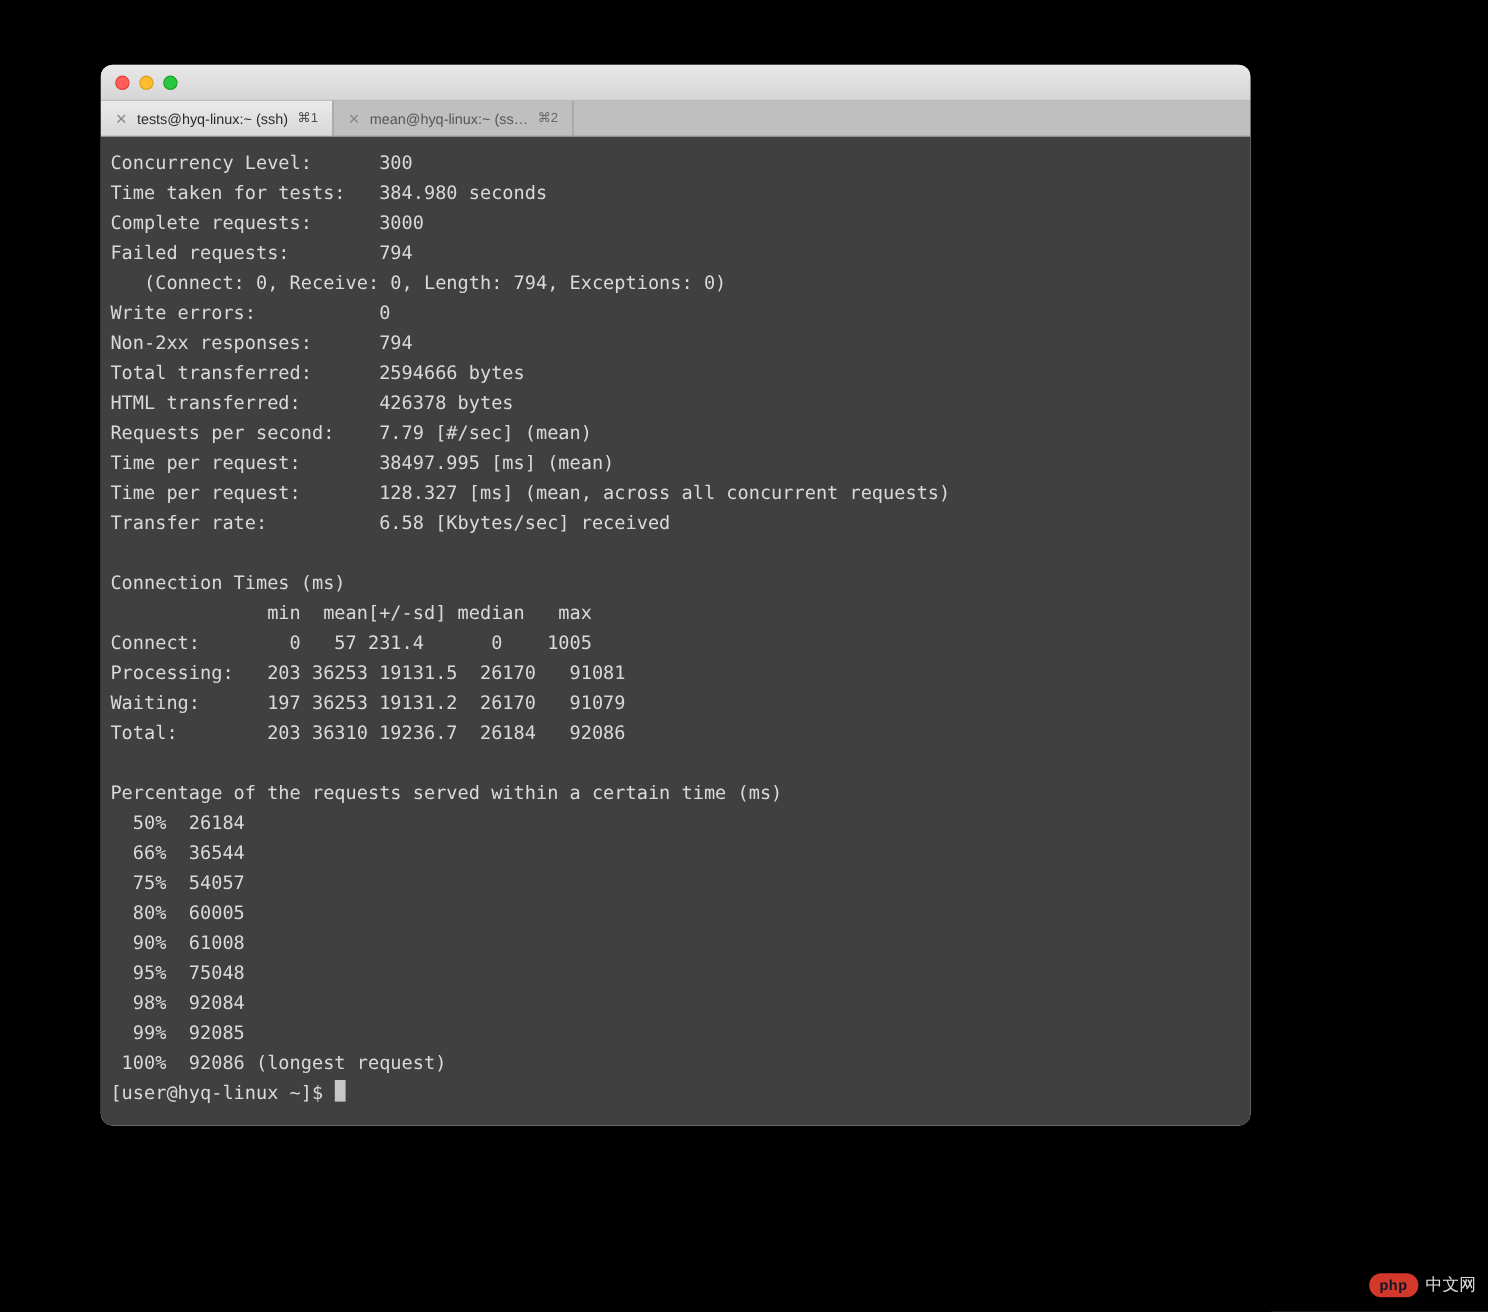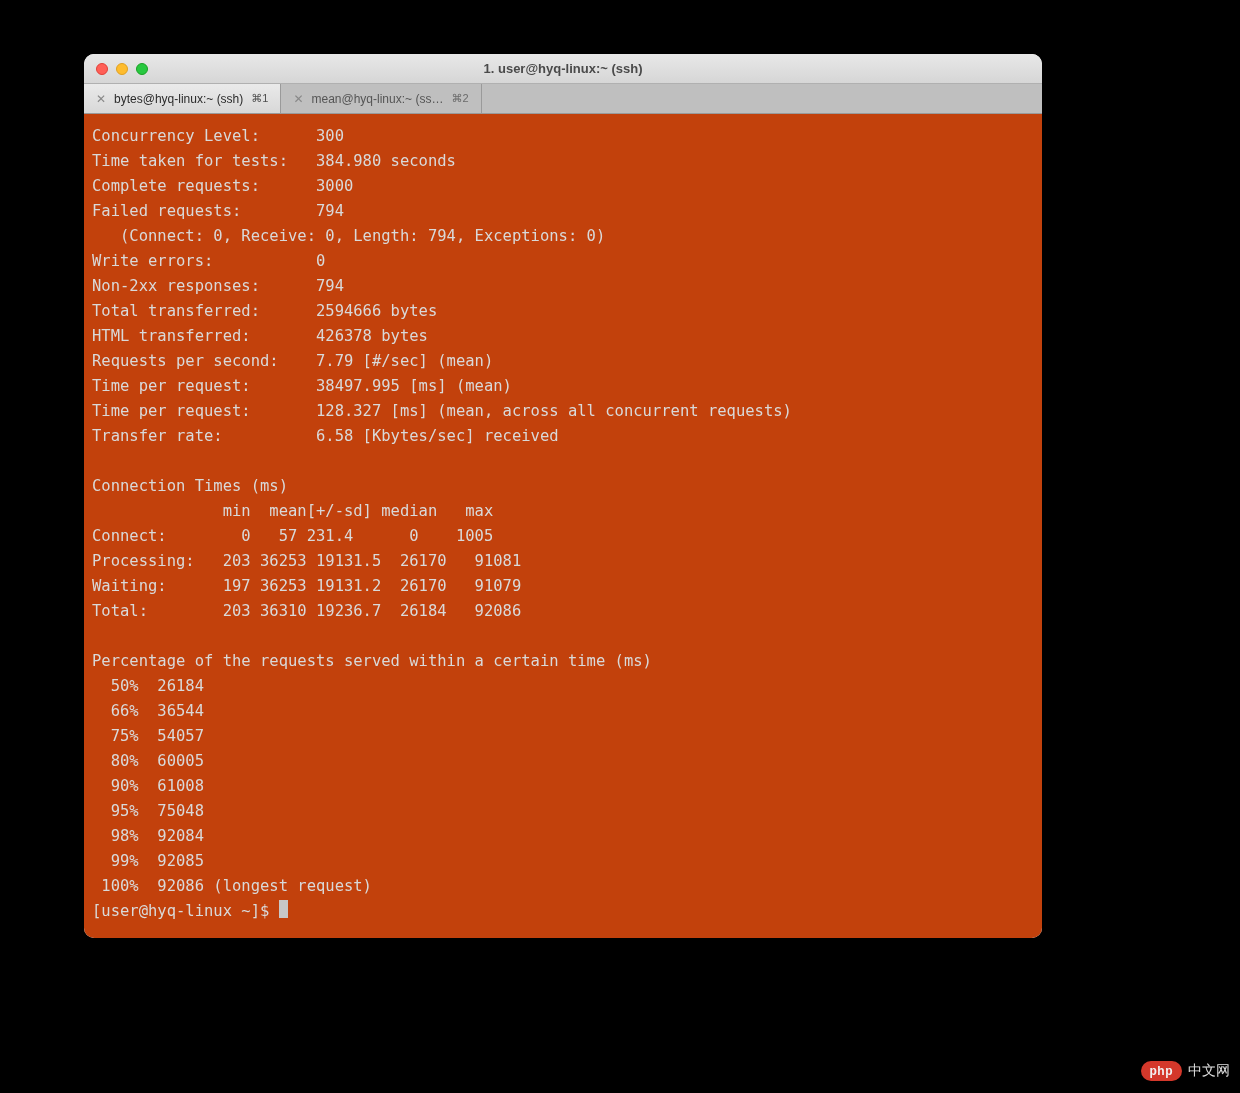--- a/index.html
+++ b/index.html
@@ -64,21 +64,21 @@
     gap: 8px;
     cursor: default;
   }
   .tab.active {
     background: linear-gradient(#eaeaea, #d8d8d8);
     color: #2b2b2b;
   }
   .tab .x { font-size: 12px; color: #888; }
   .tab .sc { font-size: 11px; opacity: 0.8; }
   .term-body {
-    background: #c2410c;
+    background: #404040;
     color: #d9d9d9;
     padding: 10px 8px 14px 8px;
     font-size: 15.5px;
     line-height: 25px;
     white-space: pre;
     font-variant-ligatures: none;
   }
   .cursor {
     display: inline-block;
     width: 9px;
@@ -93,46 +93,45 @@
     display: flex;
     align-items: center;
     gap: 6px;
     font-family: Arial, sans-serif;
     font-size: 14px;
     color: #eaeaea;
     opacity: 0.95;
   }
   .wm-badge {
     background: #e03b2e;
-    color: #ffffff;
+    color: #0f172a;
     font-weight: bold;
     font-size: 12px;
     padding: 3px 9px;
     border-radius: 12px;
     letter-spacing: 0.5px;
   }
 </style>
 </head>
 <body>
 
 <div class="terminal-window">
 
   <div class="title-bar">
     <div class="traffic-lights">
       <div class="light close"></div>
       <div class="light min"></div>
       <div class="light max"></div>
     </div>
-    <div class="window-title">1. user@hyq-linux:~ (ssh)</div>
   </div>
 
   <div class="tab-bar">
     <div class="tab active">
       <span class="x">✕</span>
-      <span>bytes@hyq-linux:~ (ssh)</span>
+      <span>tests@hyq-linux:~ (ssh)</span>
       <span class="sc">⌘1</span>
     </div>
     <div class="tab">
       <span class="x">✕</span>
       <span>mean@hyq-linux:~ (ss…</span>
       <span class="sc">⌘2</span>
     </div>
   </div>
 
   <div class="term-body"><span>Concurrency Level:      300</span>

